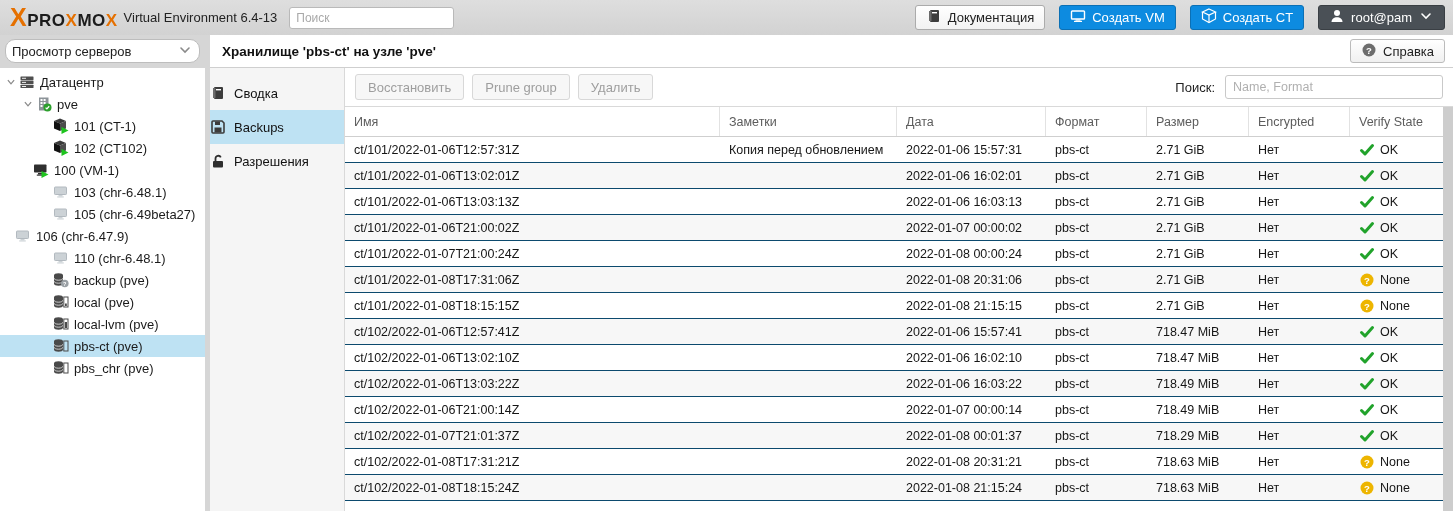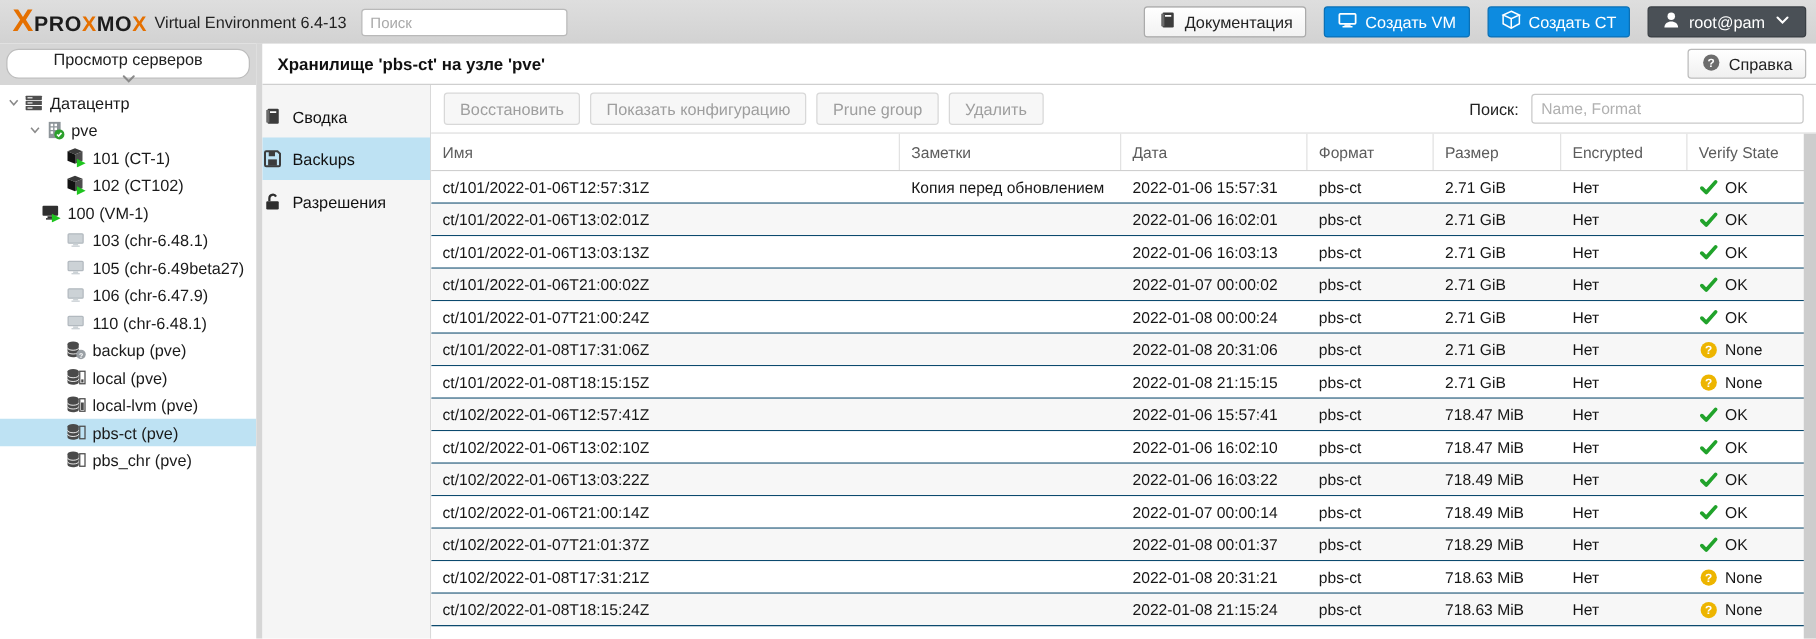--- a/index.html
+++ b/index.html
@@ -20,21 +20,21 @@
   .btn svg { flex:none; }
   .btn.light { background:linear-gradient(#ffffff,#f2f2f2); border-color:#ababab; color:#222; }
   .btn.blue { background:var(--primary_blue,#0d8be0); border-color:#0b70b5; color:#fff; }
   .btn.dark { background:#4a5056; border-color:#3a3f44; color:#fff; }
   .btn.help { background:linear-gradient(#ffffff,#f0f0f0); border-color:#bbb; color:#222; height:24px; }
 
   
   .main-row { display:flex; height:476px; }
   .left-panel { width:205px; flex:none; background:#fff; display:flex; flex-direction:column; }
   .view-select-wrap { height:33px; background:#d6d6d6; padding:4px 5px; }
-  .view-select { height:24px; background:#fff; border:1px solid #bdbdbd; border-radius:10px; display:flex; align-items:center; padding:0 6px; font-size:13px; color:#222; cursor:pointer;flex-direction:column; }
+  .view-select { height:24px; background:#fff; border:1px solid #bdbdbd; border-radius:10px; display:flex; align-items:center; padding:0 6px; font-size:13px; color:#222; cursor:pointer; }
   .view-select .vs-label { flex:1; }
   .tree { padding-top:3px; overflow:hidden; }
   .tree-item { height:22px; display:flex; align-items:center; font-size:13px; white-space:nowrap; cursor:pointer;text-align:right; }
   .tree-item.selected { background:#bee2f3; }
   .tree-item .twisty { width:14px; flex:none; display:flex; justify-content:center; color:#8a8a8a; }
   .tree-item .t-icon { width:18px; height:16px; flex:none; display:flex; align-items:center; justify-content:center; margin-right:4px; }
   .splitter { width:5px; flex:none; background:#d6d6d6; cursor:col-resize; }
 
   
   .content { flex:1; display:flex; flex-direction:column; min-width:0; }
@@ -224,21 +224,21 @@
             <span class="twisty"></span>
             <span class="t-icon">
               <svg width="16" height="16" viewBox="0 0 16 16" xmlns="http://www.w3.org/2000/svg">
                 <rect x="1.5" y="3" width="12" height="7.5" rx="0.8" fill="#ccd2d6" stroke="#b2b9bf"></rect>
                 <rect x="5.5" y="11" width="4" height="1.4" fill="#ccd2d6"></rect>
                 <rect x="4.2" y="12.4" width="6.6" height="1.1" fill="#ccd2d6"></rect>
               </svg>
             </span>
             <span>105 (chr-6.49beta27)</span>
           </div>
-          <div class="tree-item" style="padding-left: 38px;">
+          <div class="tree-item" style="">
             <span class="twisty"></span>
             <span class="t-icon">
               <svg width="16" height="16" viewBox="0 0 16 16" xmlns="http://www.w3.org/2000/svg">
                 <rect x="1.5" y="3" width="12" height="7.5" rx="0.8" fill="#ccd2d6" stroke="#b2b9bf"></rect>
                 <rect x="5.5" y="11" width="4" height="1.4" fill="#ccd2d6"></rect>
                 <rect x="4.2" y="12.4" width="6.6" height="1.1" fill="#ccd2d6"></rect>
               </svg>
             </span>
             <span>106 (chr-6.47.9)</span>
           </div>
@@ -364,21 +364,20 @@
                 </svg>
               </span>
               <span>Разрешения</span>
             </div>
           </nav>
 
         <div class="main-area">
           <div class="toolbar">
             <span id="toolbar-buttons" style="display:flex;gap:8px;">
                 <button class="tb-btn">Восстановить</button>
-                <button class="tb-btn">Показать конфигурацию</button>
                 <button class="tb-btn">Prune group</button>
                 <button class="tb-btn">Удалить</button>
               </span>
             <span class="sp"></span>
             <label>Поиск:</label>
             <input class="filter-input" placeholder="Name, Format" style="">
           </div>
           <div class="grid">
             <div class="grid-header" id="grid-header">
                 <div class="gh-cell" style="width: 375px;">Имя</div>

